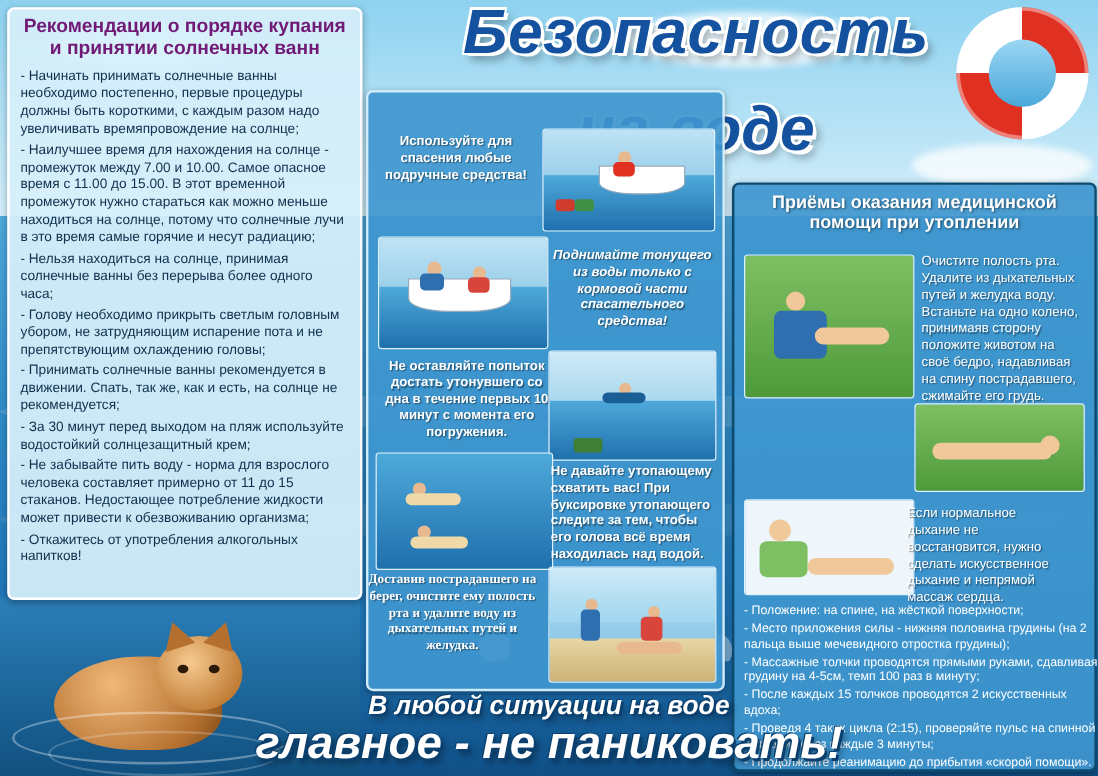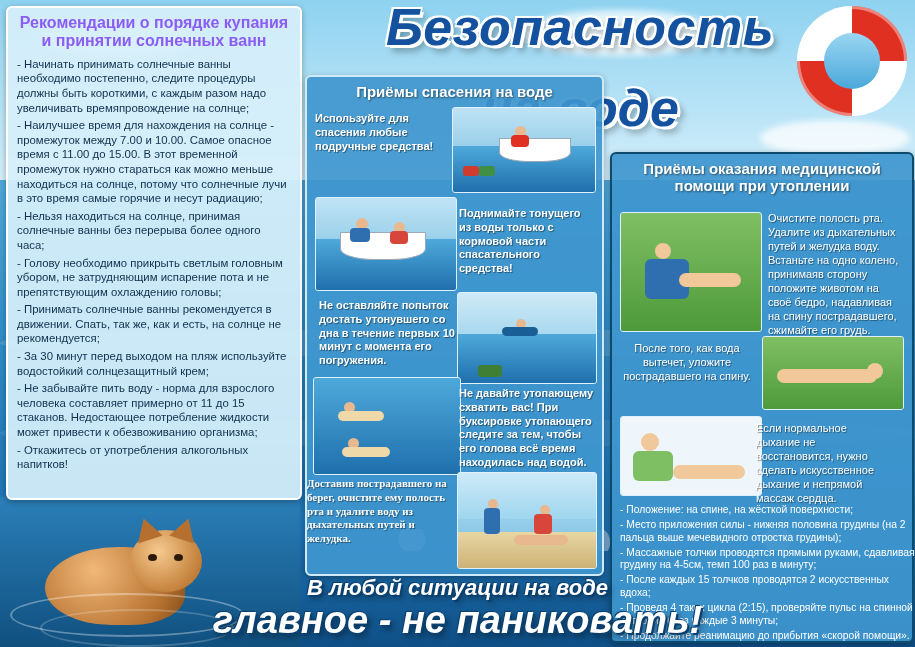--- a/index.html
+++ b/index.html
@@ -54,34 +54,34 @@
 
   .bottom-title{position:absolute;left:0;bottom:6px;width:915px;text-align:center;color:#ffffff;
     font-weight:bold;font-style:italic;line-height:1.05;
     text-shadow:2px 2px 0 #0b3f6d, -1px -1px 0 #0b3f6d, 3px 4px 6px rgba(0,0,0,.45);}
   .bottom-title .b1{display:block;font-size:22px;}
   .bottom-title .b2{display:block;font-size:38px;margin-top:2px;}
 
   
   .panel{position:absolute;background:rgba(214,239,250,.93);border:2px solid #ffffff;border-radius:6px;
          box-shadow:0 2px 6px rgba(0,0,0,.3);}
-  .panel-head{color:#8b5cf6;font-weight:bold;text-align:center;line-height:1.15;}
+  .panel-head{color:#701a75;font-weight:bold;text-align:center;line-height:1.15;}
 
   
   #panel-sun{left:6px;top:6px;width:292px;height:490px;padding:0;}
   #panel-sun .panel-head{font-size:16px;padding:6px 8px 4px;}
   .sun-body{font-size:11.4px;line-height:1.28;color:#10304d;padding:2px 9px 6px;}
   .sun-body p{margin:0 0 3px;}
 
   
   #panel-rescue{left:305px;top:75px;width:295px;height:497px;
     background:rgba(63,150,206,.92);border:2px solid #cfeaf8;}
   #panel-rescue .panel-head{color:#ffffff;font-size:15px;padding:6px 6px 6px;
     text-shadow:1px 1px 2px rgba(0,0,0,.5);}
-  .rescue-cap{color:#ffffff;font-size:11px;line-height:1.25;font-weight:bold;
+  .rescue-cap{color:#ffffff;font-size:11px;line-height:1.25;text-align:center;font-weight:bold;
     text-shadow:1px 1px 1px rgba(0,0,0,.45);}
 
   
   #panel-med{left:610px;top:152px;width:300px;height:487px;
     background:rgba(63,150,206,.92);border:2px solid #0c4a6e;}
   #panel-med .panel-head{color:#ffffff;font-size:15px;padding:6px 6px 4px;
     text-shadow:1px 1px 2px rgba(0,0,0,.5);}
   .med-cap{color:#ffffff;font-size:11px;line-height:1.27;
     text-shadow:1px 1px 1px rgba(0,0,0,.45);}
   .med-list{color:#ffffff;font-size:10.3px;line-height:1.25;padding:0 8px;}
@@ -132,53 +132,52 @@
   <div class="buoy"></div>
 
   <div class="main-title">
     <span class="l1">Безопасность</span>
     <span class="l2">на воде</span>
   </div>
 
   <div class="panel" id="panel-sun">
     <div class="panel-head">Рекомендации о порядке купания и принятии солнечных ванн</div>
     <div class="sun-body">
-      <p>- Начинать принимать солнечные ванны необходимо постепенно, следите процедуры должны быть короткими, с каждым разом надо увеличивать времяпровождение на солнце;</p>
+      <p>- Начинать принимать солнечные ванны необходимо постепенно, первые процедуры должны быть короткими, с каждым разом надо увеличивать времяпровождение на солнце;</p>
       <p>- Наилучшее время для нахождения на солнце - промежуток между 7.00 и 10.00. Самое опасное время с 11.00 до 15.00. В этот временной промежуток нужно стараться как можно меньше находиться на солнце, потому что солнечные лучи в это время самые горячие и несут радиацию;</p>
       <p>- Нельзя находиться на солнце, принимая солнечные ванны без перерыва более одного часа;</p>
       <p>- Голову необходимо прикрыть светлым головным убором, не затрудняющим испарение пота и не препятствующим охлаждению головы;</p>
       <p>- Принимать солнечные ванны рекомендуется в движении. Спать, так же, как и есть, на солнце не рекомендуется;</p>
       <p>- За 30 минут перед выходом на пляж используйте водостойкий солнцезащитный крем;</p>
       <p>- Не забывайте пить воду - норма для взрослого человека составляет примерно от 11 до 15 стаканов. Недостающее потребление жидкости может привести к обезвоживанию организма;</p>
       <p>- Откажитесь от употребления алкогольных напитков!</p>
     </div>
   </div>
 
   <div class="panel" id="panel-rescue">
-    <div class="panel-head">Приёмы спасения на воде</div>
 
     <div class="rescue-cap pos" style="left:8px;top:35px;width:130px;">Используйте для спасения любые подручные средства!</div>
     <div class="tile pos" style="left:145px;top:30px;width:142px;height:84px;">
       <div class="t-sea"></div>
       <div class="t-boat" style="left:46px;top:30px;width:70px;height:22px;"></div>
       <div class="t-person" style="left:62px;top:18px;width:11px;height:11px;"></div>
       <div class="t-body" style="left:58px;top:27px;width:18px;height:12px;background:#e03022;"></div>
       <div class="pos" style="left:10px;top:58px;width:16px;height:10px;background:#cf3b2c;border-radius:3px;"></div>
       <div class="pos" style="left:26px;top:58px;width:16px;height:10px;background:#3f8f46;border-radius:3px;"></div>
     </div>
 
     <div class="tile pos" style="left:8px;top:120px;width:140px;height:92px;">
       <div class="t-sea"></div>
       <div class="t-boat" style="left:24px;top:34px;width:84px;height:26px;"></div>
       <div class="t-person" style="left:40px;top:20px;width:12px;height:12px;"></div>
       <div class="t-body" style="left:34px;top:30px;width:20px;height:14px;background:#2f6fb0;"></div>
       <div class="t-person" style="left:78px;top:24px;width:11px;height:11px;"></div>
       <div class="t-body" style="left:74px;top:33px;width:18px;height:13px;background:#d8453a;"></div>
     </div>
-    <div class="rescue-cap pos" style="left:152px;top:130px;width:136px;">Поднимайте тонущего из воды только с кормовой части спасательного средства!</div>
+    <div class="rescue-cap pos" style="left:152px;top:130px;width:136px;font-style:italic;">Поднимайте тонущего из воды только с кормовой части спасательного средства!</div>
 
     <div class="rescue-cap pos" style="left:12px;top:222px;width:140px;">Не оставляйте попыток достать утонувшего со дна в течение первых 10 минут с момента его погружения.</div>
     <div class="tile pos" style="left:150px;top:215px;width:138px;height:90px;">
       <div class="t-sky" style="height:46%;background:linear-gradient(#cfe9f7,#a9d9ef);"></div>
       <div class="t-sea" style="height:54%;"></div>
       <div class="t-person" style="left:58px;top:26px;width:10px;height:10px;"></div>
       <div class="t-body" style="left:44px;top:34px;width:36px;height:9px;background:#1a5e96;border-radius:6px;"></div>
       <div class="pos" style="left:20px;bottom:6px;width:24px;height:12px;background:#3f7f35;border-radius:3px;"></div>
     </div>
 
@@ -207,21 +206,20 @@
     <div class="panel-head">Приёмы оказания медицинской помощи при утоплении</div>
 
     <div class="tile pos" style="left:8px;top:58px;width:140px;height:118px;">
       <div class="t-green"></div>
       <div class="t-person" style="left:34px;top:30px;width:16px;height:16px;background:#f0c89a;"></div>
       <div class="t-body" style="left:24px;top:46px;width:44px;height:40px;background:#2f6fb0;border-radius:6px;"></div>
       <div class="t-body" style="left:58px;top:60px;width:62px;height:14px;background:#f0c89a;border-radius:7px;"></div>
     </div>
     <div class="med-cap pos" style="left:156px;top:58px;width:136px;">Очистите полость рта. Удалите из дыхательных путей и желудка воду. Встаньте на одно колено, принимаяв сторону положите животом на своё бедро, надавливая на спину пострадавшего, сжимайте его грудь.</div>
 
-    <div class="med-cap pos" style="left:8px;top:188px;width:134px;text-align:center;">После того, как вода вытечет, уложите пострадавшего на спину.</div>
     <div class="tile pos" style="left:150px;top:182px;width:140px;height:72px;">
       <div class="t-green"></div>
       <div class="t-body" style="left:14px;top:32px;width:100px;height:14px;background:#f0c89a;border-radius:7px;"></div>
       <div class="t-person" style="left:104px;top:26px;width:16px;height:16px;background:#f0c89a;"></div>
     </div>
 
     <div class="tile pos" style="left:8px;top:262px;width:140px;height:78px;">
       <div class="t-white"></div>
       <div class="t-person" style="left:20px;top:16px;width:18px;height:18px;background:#f0c89a;"></div>
       <div class="t-body" style="left:12px;top:34px;width:40px;height:30px;background:#7fbf63;border-radius:6px;"></div>

